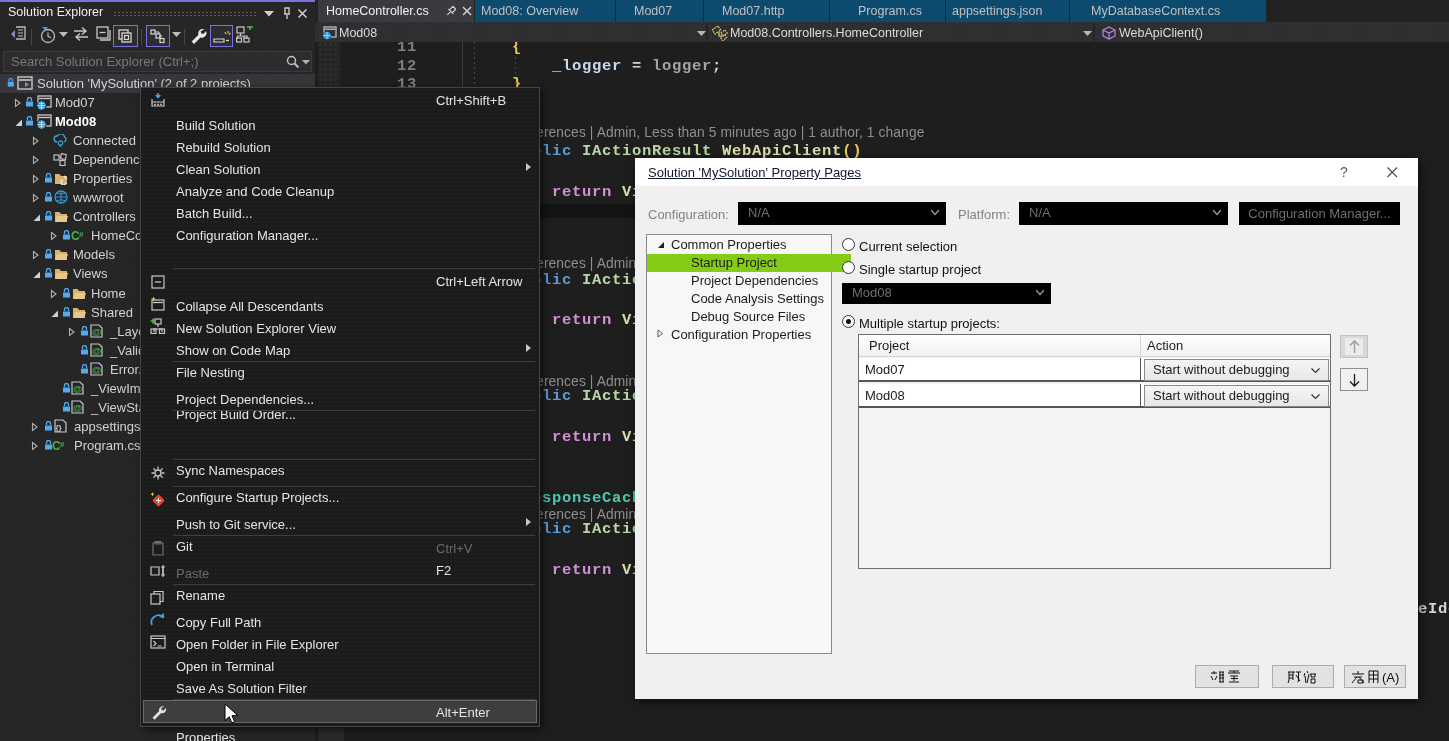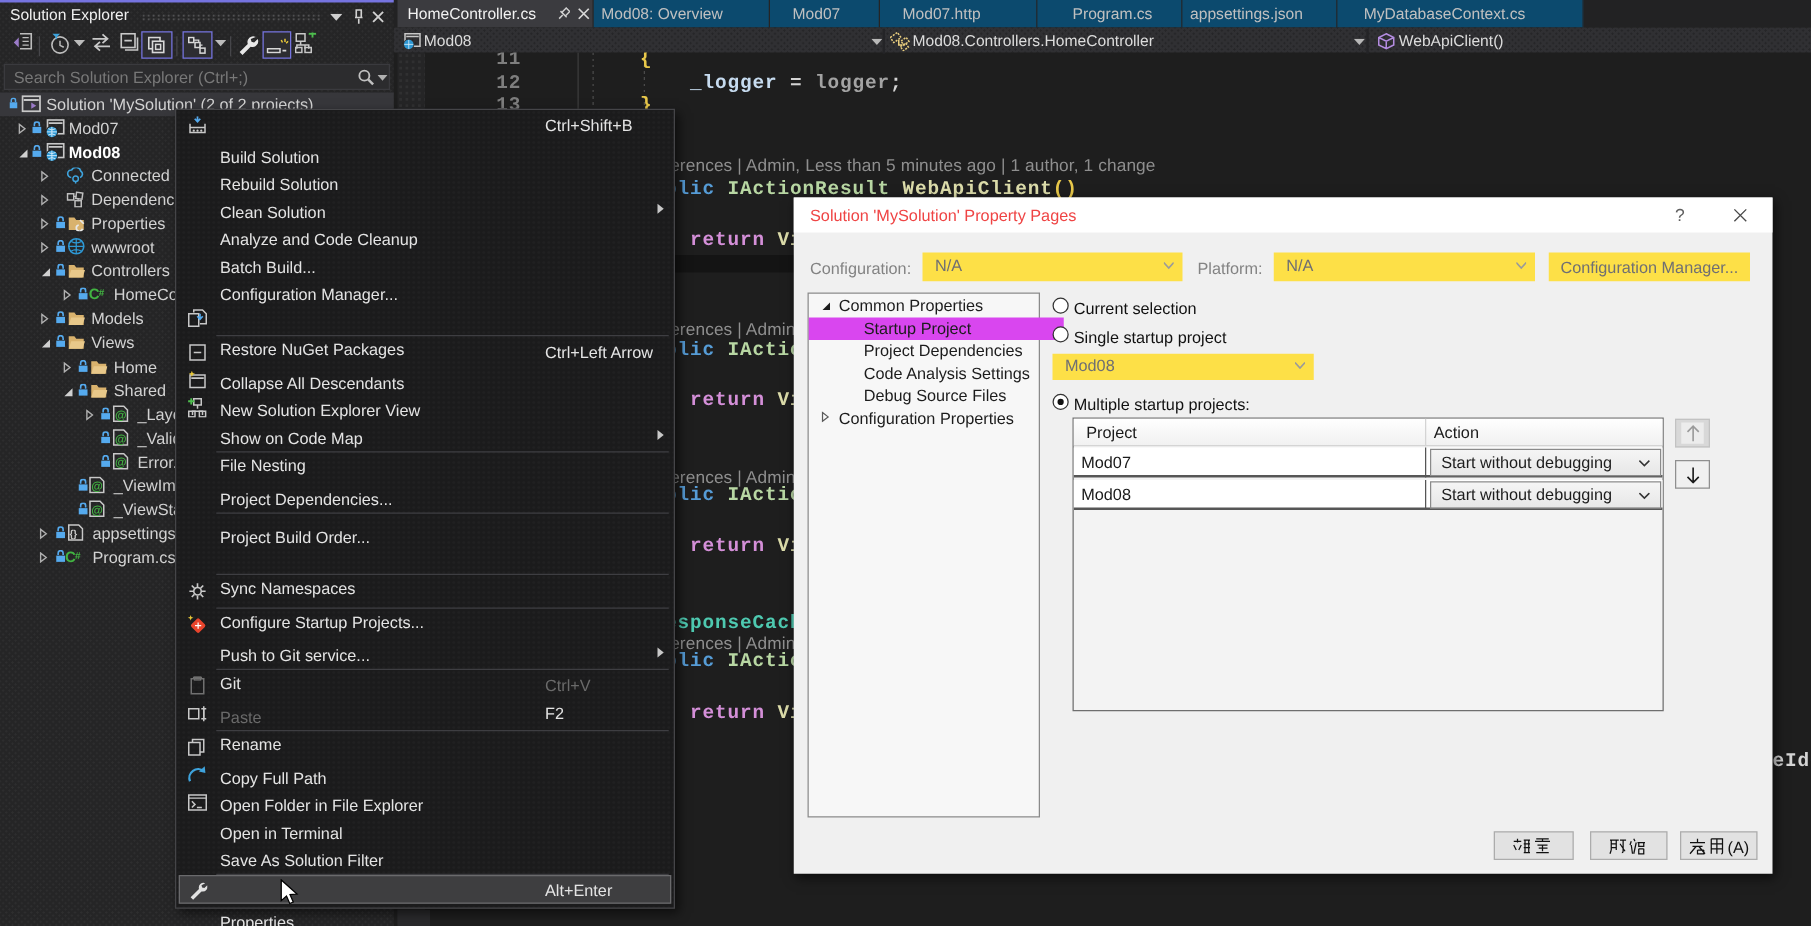--- a/index.html
+++ b/index.html
@@ -43,22 +43,22 @@
 .mi .t{position:absolute;left:34px;top:0;margin-top:25px;}
 .mi .s{position:absolute;left:294px;top:0;}
 .mi .sub{position:absolute;left:384px;top:7px;width:0;height:0;border-left:5px solid #c8c8c8;border-top:4px solid transparent;border-bottom:4px solid transparent;}
 .mi-dis{color:#6a6a6a;}
 .msep{position:absolute;left:32px;width:362px;height:1px;background:#3e3e42;}
 .mic{position:absolute;left:8px;top:3px;width:16px;height:16px;}
 #mihl{position:absolute;left:2px;top:612px;width:394px;height:23px;background:#3e3e40;border:1px solid #6a6a6c;}
 
 #dlg{position:absolute;left:635px;top:158px;width:783px;height:541px;background:#f0f0f0;box-shadow:2px 3px 9px rgba(0,0,0,.6);z-index:6;font-size:13px;color:#1a1a1a;}
 #dlg .titlebar{position:absolute;left:0;top:0;width:783px;height:28px;background:#ffffff;}
-#dlg .titlebar .tt{position:absolute;left:13px;top:7px;font-size:13px;color:#ef4444;}
-.dcombo{position:absolute;background:#fde047;color:#6f6f73;font-size:13px;}
+#dlg .titlebar .tt{position:absolute;left:13px;top:7px;font-size:13px;color:#0f172a;text-decoration:underline;}
+.dcombo{position:absolute;background:#000000;color:#6f6f73;font-size:13px;}
 .dcombo .v{position:absolute;left:10px;top:3px;}
 .chev{position:absolute;right:7px;top:7px;width:8px;height:8px;}
 #dtree{position:absolute;left:11px;top:76px;width:186px;height:420px;background:#f7f7f7;border:1px solid #8a8a8a;}
 .dt-row{position:absolute;left:0;width:184px;height:18px;line-height:18px;font-size:13px;color:#1c1c1c;}
 .radio{position:absolute;width:13px;height:13px;border:1px solid #333;border-radius:50%;background:#fff;}
 .radio.on::after{content:"";position:absolute;left:3px;top:3px;width:5px;height:5px;border-radius:50%;background:#111;}
 .rlabel{position:absolute;font-size:13px;color:#111;}
 #grid{position:absolute;left:223px;top:176px;width:473px;height:235px;background:#f3f3f3;border:1px solid #6e6e6e;}
 .gcombo{position:absolute;left:285px;width:185px;height:22px;background:linear-gradient(#f5f5f5,#e7e7e7);border:1px solid #8a8a8a;font-size:13px;color:#1c1c1c;}
 .updn{position:absolute;left:705px;width:28px;height:23px;}
@@ -512,28 +512,20 @@
     <div class="mi" style="top:68px">
         <span class="t">Analyze and Code Cleanup</span>
         <span class="sub"></span>
       </div>
     <div class="mi" style="top:90px">
         <span class="t">Batch Build...</span>
       </div>
     <div class="mi" style="top:112px">
         <span class="t">Configuration Manager...</span>
       </div>
-    <div class="mi" style="top:156px">
-        <svg class="mic">
-          <path d="M5 3 V1 h7 l3 3 v8 h-5" fill="none" stroke="#c8c8c8" stroke-width="1.2"></path>
-          <rect x="1" y="4" width="8" height="10" fill="none" stroke="#c8c8c8" stroke-width="1.2"></rect>
-          <path d="M10 4 v4 M7.8 6 L10 8.4 L12.2 6" fill="none" stroke="#55aaee" stroke-width="1.3"></path>
-        </svg>
-        <span class="t">Restore NuGet Packages</span>
-      </div>
     <div class="msep" style="top:180px"></div>
     <div class="mi" style="top:183px">
         <svg class="mic">
           <rect x="2" y="2" width="12" height="12" fill="none" stroke="#c8c8c8" stroke-width="1.2"></rect>
           <path d="M5 8 h6" stroke="#c8c8c8" stroke-width="1.3"></path>
         </svg>
         <span class="t">Collapse All Descendants</span>
         <span class="s">Ctrl+Left Arrow</span>
       </div>
     <div class="mi" style="top:205px">
@@ -555,21 +547,21 @@
         <span class="t">Show on Code Map</span>
       </div>
     <div class="mi" style="top:249px">
         <span class="t">File Nesting</span>
         <span class="sub"></span>
       </div>
     <div class="msep" style="top:273px"></div>
     <div class="mi" style="top:276px">
         <span class="t">Project Dependencies...</span>
       </div>
-    <div class="mi" style="top:306px">
+    <div class="mi" style="top:291px">
         <span class="t">Project Build Order...</span>
       </div>
     <div class="msep" style="top:322px"></div>
     <div class="mi" style="top:347px">
         <span class="t">Sync Namespaces</span>
       </div>
     <div class="msep" style="top:371px"></div>
     <div class="mi" style="top:374px">
         <svg class="mic">
           <circle cx="8" cy="8" r="3" fill="none" stroke="#c8c8c8" stroke-width="1.3"></circle>
@@ -667,21 +659,21 @@
       <svg class="chev">
           <path d="M0 1 L4 5.5 L8 1" fill="none" stroke="#9a9a9a" stroke-width="1.3"></path>
         </svg>
       </div>
     <div class="dcombo" style="left:604px;top:44px;width:161px;height:23px;text-align:center;line-height:23px">Configuration Manager...</div>
     <div id="dtree">
       <svg class="abs" style="left:10px;top:6px" width="8" height="8">
           <path d="M7 1 V7 H1 Z" fill="#1c1c1c"></path>
         </svg>
       <div class="dt-row" style="top:1px;left:24px">Common Properties</div>
-      <div class="dt-row" style="top:19px;background:#d946ef;width:204px"><span style="margin-left:44px">Startup Project</span></div>
+      <div class="dt-row" style="top:19px;background:#84cc16;width:204px"><span style="margin-left:44px">Startup Project</span></div>
       <div class="dt-row" style="top:37px;left:44px">Project Dependencies</div>
       <div class="dt-row" style="top:55px;left:44px">Code Analysis Settings</div>
       <div class="dt-row" style="top:73px;left:44px">Debug Source Files</div>
       <svg class="abs" style="left:10px;top:94px" width="7" height="9">
           <path d="M1 1 L5.5 4.5 L1 8 Z" fill="none" stroke="#5a5a5a" stroke-width="1"></path>
         </svg>
       <div class="dt-row" style="top:91px;left:24px">Configuration Properties</div>
     </div>
     <div class="radio" style="left:207px;top:80px"></div>
     <div class="rlabel" style="left:224px;top:81px">Current selection</div>

